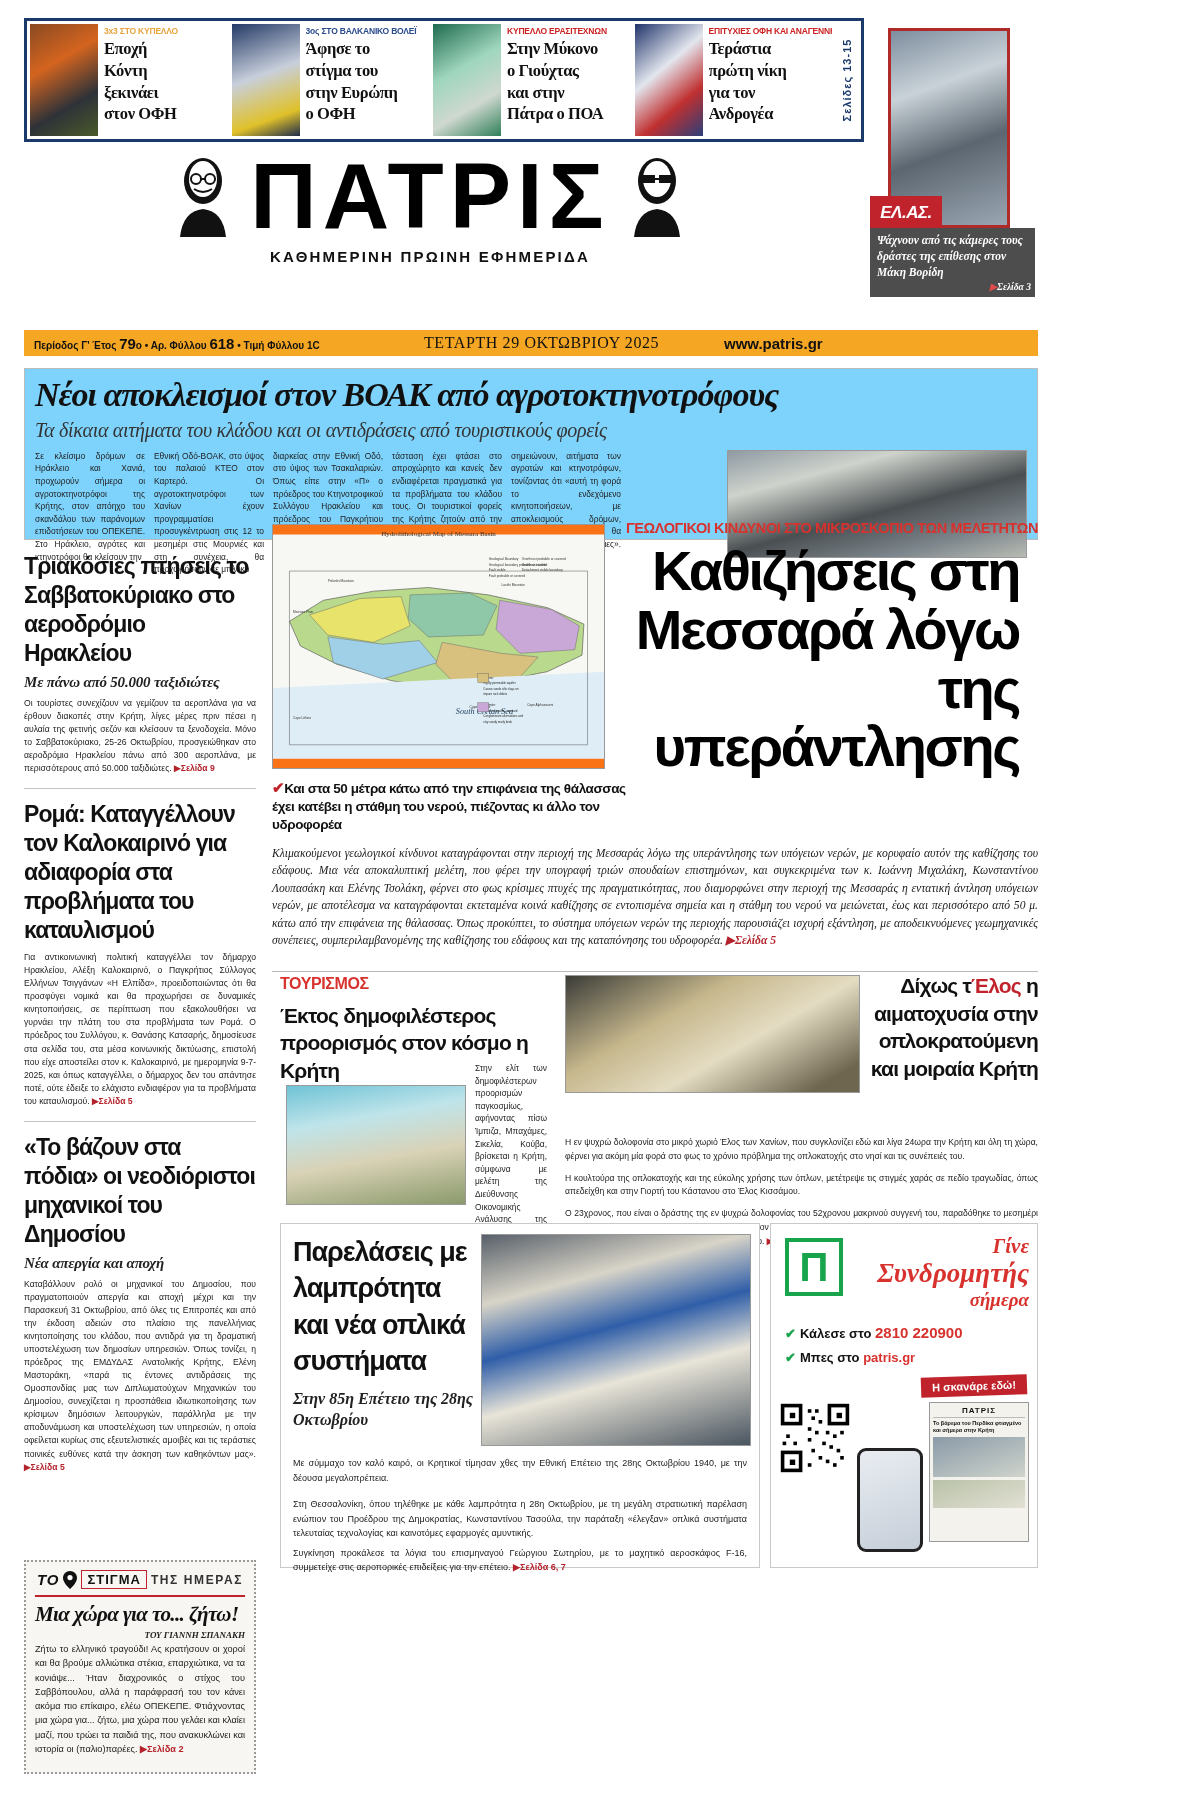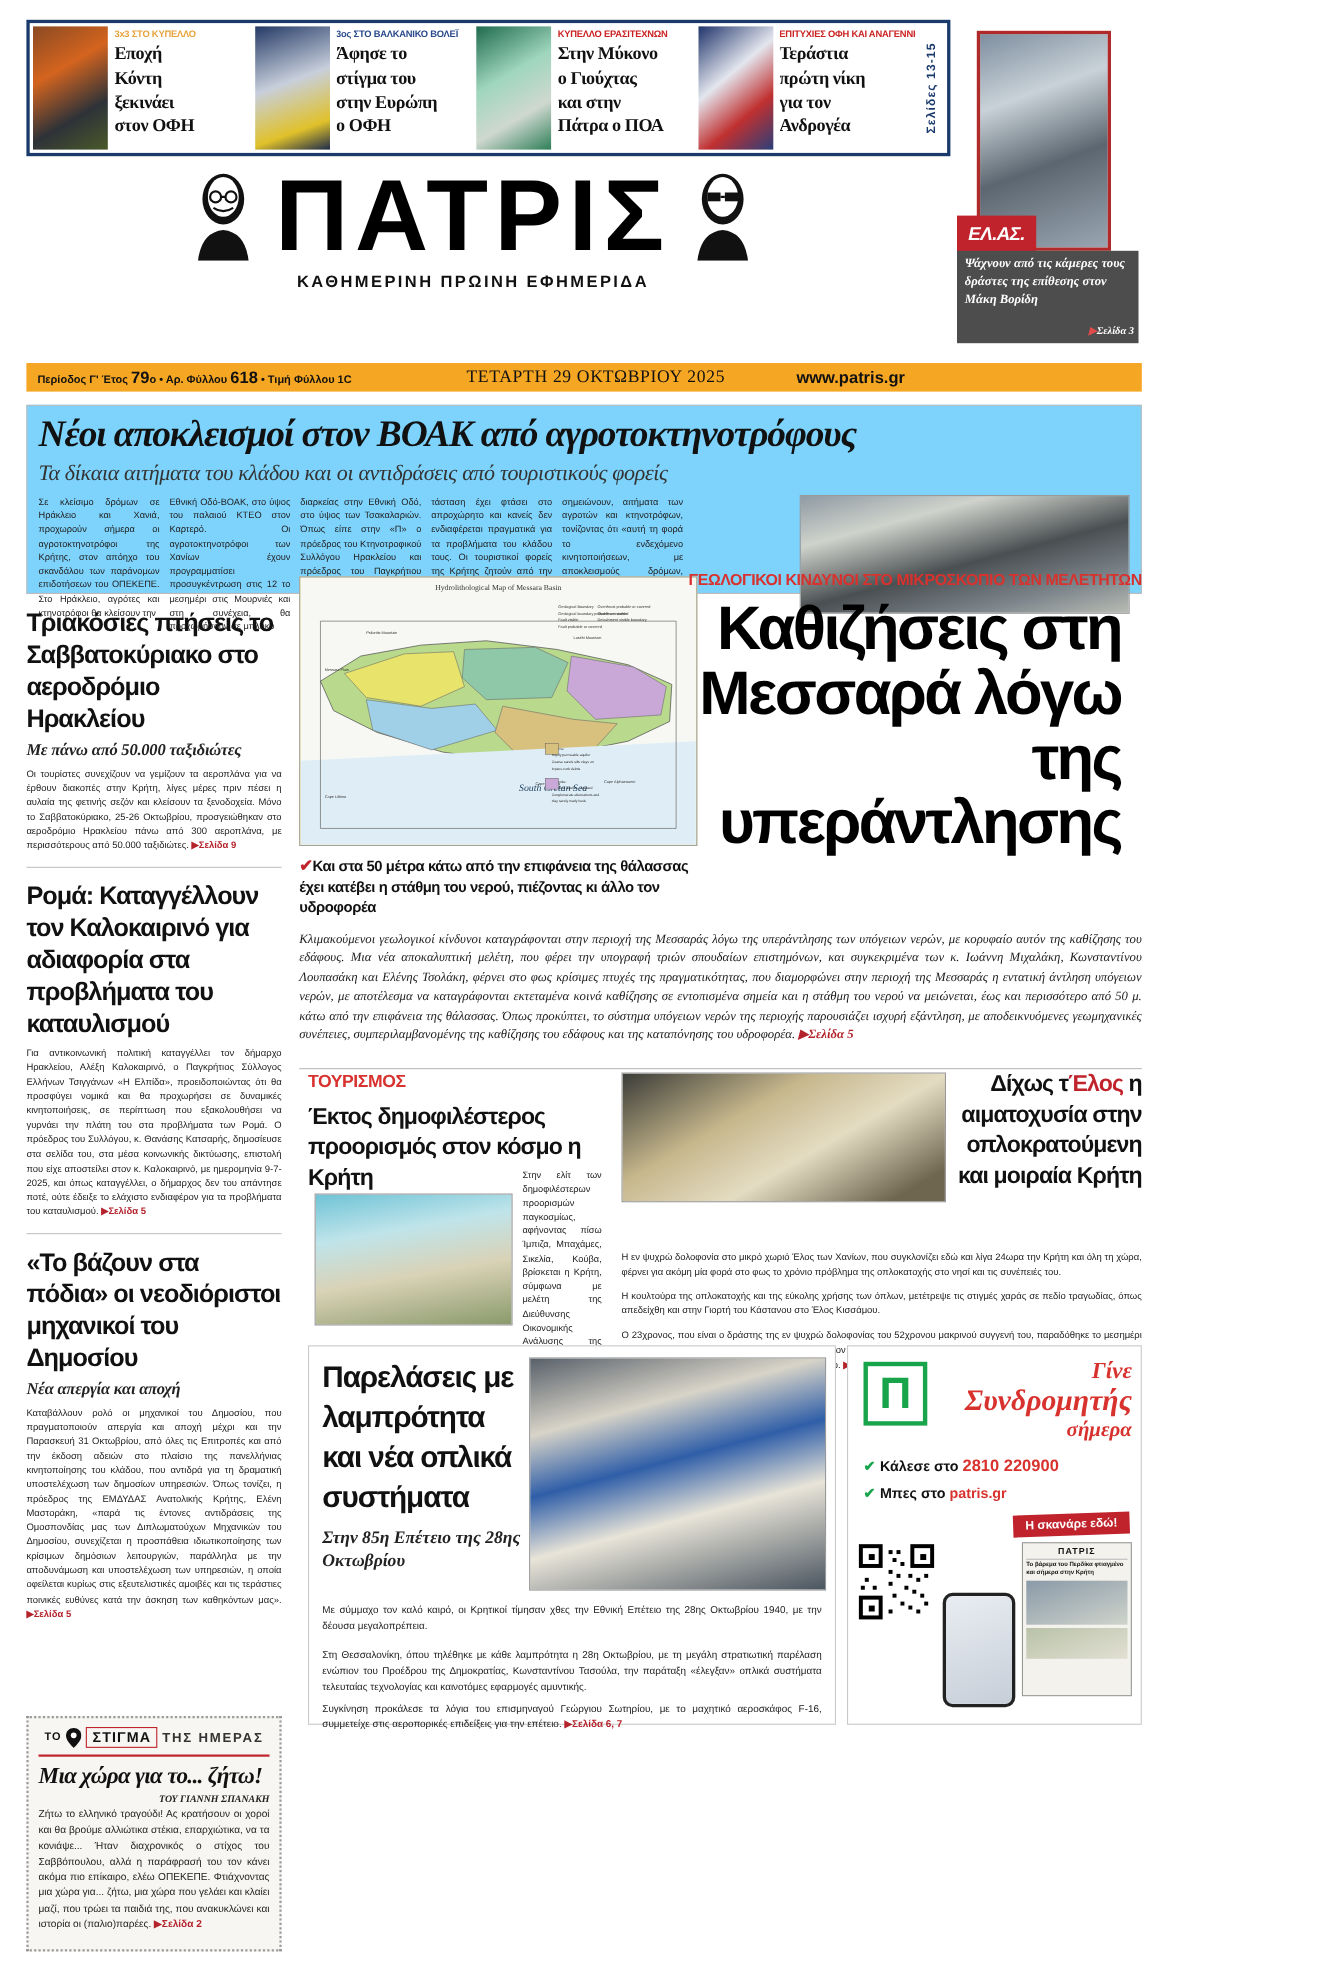--- a/index.html
+++ b/index.html
@@ -55,21 +55,21 @@
     position:absolute; left:888px; top:28px; width:122px; height:200px;
     border:3px solid #b02a2a;
     background:linear-gradient(160deg,#7e8e9f 0%,#c9d2d8 30%,#5b6670 60%,#9aa6b2 100%);
   }
   .elas-tag {
     position:absolute; left:870px; top:196px; width:72px; height:34px;
     background:#c0232c; color:#fff; display:flex; align-items:center; justify-content:center;
     font-size:17px; font-weight:bold; font-style:italic; letter-spacing:-.5px;
   }
   .elas-caption {
-    position:absolute; left:870px; top:228px; width:165px; height:84px;
+    position:absolute; left:870px; top:228px; width:165px; height:69px;
     background:#4d4d4d; color:#fff; padding:5px 7px;
     font-family:"Liberation Serif", serif; font-style:italic; font-weight:bold;
     font-size:11.5px; line-height:1.38;
   }
   .elas-page {
     position:absolute; right:4px; bottom:3px; font-size:9.5px; font-weight:bold;
     color:#fff;
   }
   .elas-page .tri { color:#e04a4a; }
 
@@ -137,22 +137,22 @@
     font-weight:bold; font-size:15px; color:#222; letter-spacing:-.2px;
   }
   .art-body {
     margin-top:6px; font-size:8.6px; line-height:1.52; text-align:justify; color:#222;
   }
   hr.sep { border:0; border-top:1px solid #c4c4c4; margin:13px 0 11px; }
 
   
   .mapblock { position:absolute; left:272px; top:524px; width:362px; }
   .mapimg {
-    width:362px; height:245px; border:1px solid #999;
-    background:#fef9c3; position:relative; overflow:hidden;
+    width:333px; height:245px; border:1px solid #999;
+    background:#f97316; position:relative; overflow:hidden;
   }
   .mapimg .mtitle {
     position:absolute; top:5px; left:0; right:0; text-align:center;
     font-family:"Liberation Serif", serif; font-size:7px; color:#333;
   }
   .map-caption {
     margin-top:9px; font-family:"Liberation Sans", sans-serif; font-weight:bold;
     font-size:13.5px; line-height:1.35; color:#111; letter-spacing:-.4px;
   }
   .map-caption .chk { color:#c0232c; font-size:15px; }
@@ -276,21 +276,21 @@
     font-size:5px; padding:3px; overflow:hidden;
   }
   .paper-thumb .pt-h { text-align:center; font-weight:bold; font-size:8px; color:#111; letter-spacing:1px; }
 
   
   .stigma {
     position:absolute; left:24px; top:1560px; width:232px; height:214px;
     border:2px dotted #9a9a9a; background:#f7f6f2; padding:8px 9px;
   }
   .stigma-top { display:flex; align-items:center; gap:4px; justify-content:center; }
-  .stigma-to { font-size:10px; font-weight:bold; letter-spacing:1px; }
+  .stigma-to { font-size:15px; font-weight:bold; letter-spacing:1px;font-style:italic; }
   .pin { width:14px; height:18px; }
   .stigma-word {
     border:1px solid #c0232c; padding:1px 5px; font-size:13px; font-weight:bold;
     letter-spacing:1px; color:#111;
   }
   .stigma-tis { font-size:12px; font-weight:bold; letter-spacing:1.6px; color:#333; }
   .stigma-rule { border-top:2px solid #c0232c; margin:6px 0 5px; }
   .stigma-h {
     font-family:"Liberation Serif", serif; font-style:italic; font-weight:bold;
     font-size:21px; letter-spacing:-.6px; color:#111;

